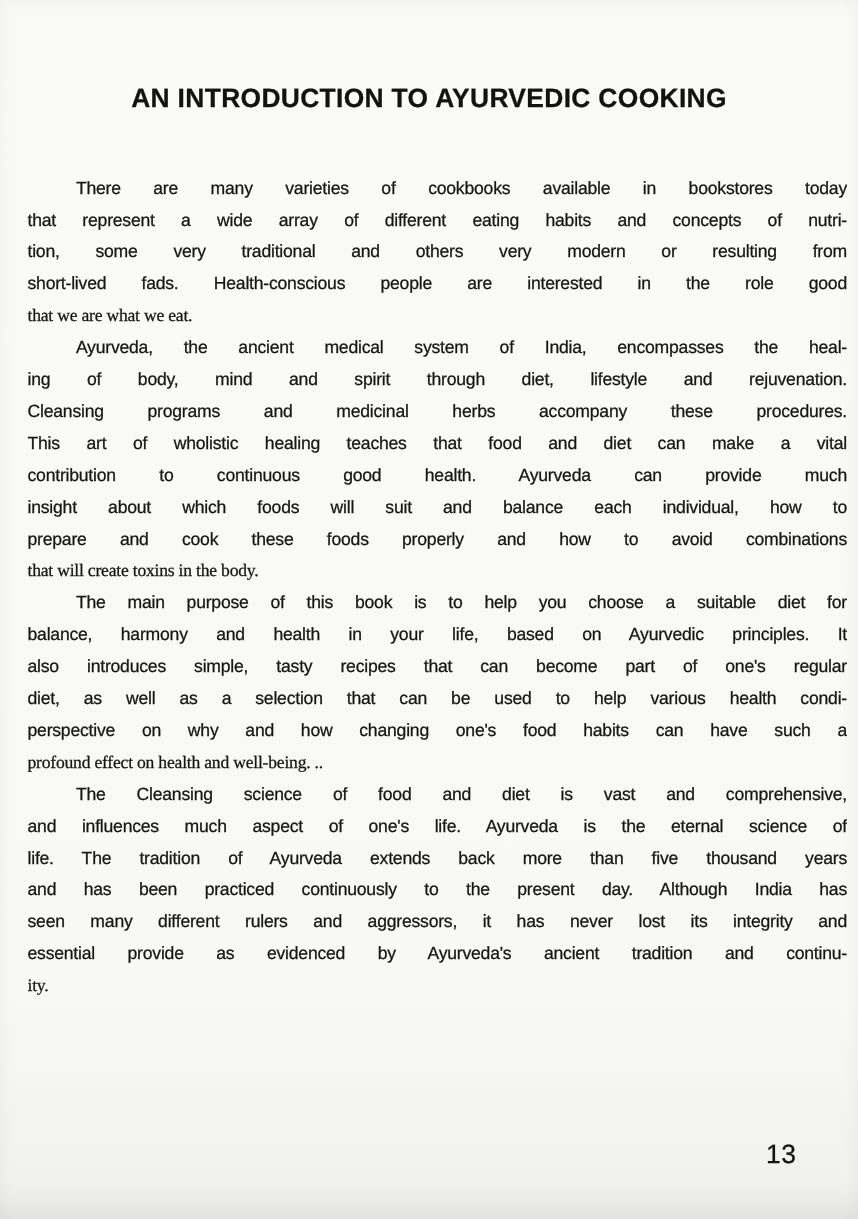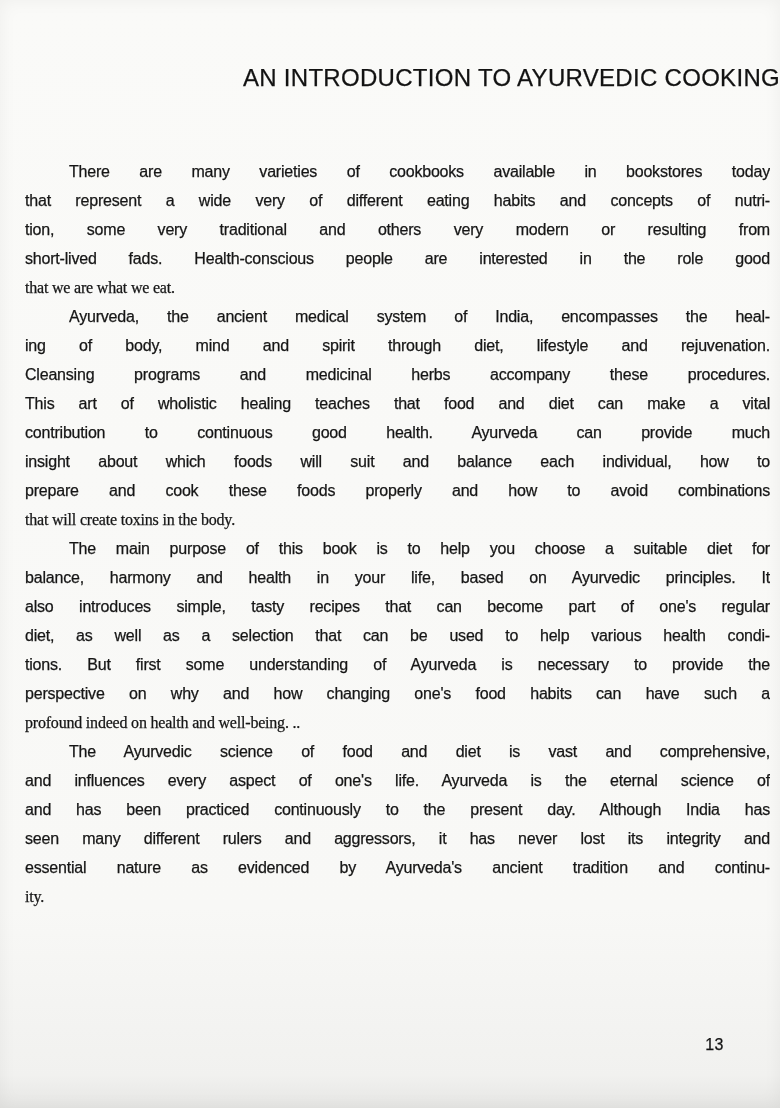--- a/index.html
+++ b/index.html
@@ -14,26 +14,26 @@
     margin: 0 auto;
     background: linear-gradient(180deg, #fafaf8 0%, #f8f8f6 82%, #f1f1ef 97%, #e6e6e4 100%);
     box-shadow: inset 0 0 18px rgba(0,0,0,0.05);
     overflow: hidden;
     font-family: "Liberation Sans", "DejaVu Sans", sans-serif;
     color: #161616;
     -webkit-text-stroke: 0.25px #161616;
   }
   .title {
     position: absolute;
-    top: 64px;
+    top: 76px;
     left: 0;
     width: 100%;
-    text-align: right;
+    text-align: center;
     font-size: 24px;
-    font-weight: 400;
+    font-weight: 700;
     letter-spacing: 0.3px;
     color: #121212;
   }
   .body-text {
     position: absolute;
     top: 157px;
     left: 25px;
     width: 745px;
     font-size: 16px;
     letter-spacing: -0.2px;
@@ -46,37 +46,37 @@
     text-align-last: justify;
     overflow: hidden;
     white-space: nowrap;
   }
   .line.last { text-align-last: left; font-family: Liberation Serif, serif; }
   .line.first { text-indent: 44px; }
   .page-number {
     position: absolute;
     top: 1036px;
     right: 56px;
-    font-size: 16px;
+    font-size: 24px;
     letter-spacing: 0.5px;
     color: #121212;
   }
 </style>
 </head>
 <body>
 
 <div class="page">
 
   <div class="title">AN INTRODUCTION TO AYURVEDIC COOKING</div>
 
   <div class="body-text">
 
     <div class="paragraph">
       <div class="line first">There are many varieties of cookbooks available in bookstores today</div>
-      <div class="line">that represent a wide very of different eating habits and concepts of nutri-</div>
+      <div class="line">that represent a wide array of different eating habits and concepts of nutri-</div>
       <div class="line">tion, some very traditional and others very modern or resulting from</div>
       <div class="line">short-lived fads. Health-conscious people are interested in the role good</div>
       <div class="line last">that we are what we eat.</div>
     </div>
 
     <div class="paragraph">
       <div class="line first">Ayurveda, the ancient medical system of India, encompasses the heal-</div>
       <div class="line">ing of body, mind and spirit through diet, lifestyle and rejuvenation.</div>
       <div class="line">Cleansing programs and medicinal herbs accompany these procedures.</div>
       <div class="line">This art of wholistic healing teaches that food and diet can make a vital</div>
@@ -84,31 +84,31 @@
       <div class="line">insight about which foods will suit and balance each individual, how to</div>
       <div class="line">prepare and cook these foods properly and how to avoid combinations</div>
       <div class="line last">that will create toxins in the body.</div>
     </div>
 
     <div class="paragraph">
       <div class="line first">The main purpose of this book is to help you choose a suitable diet for</div>
       <div class="line">balance, harmony and health in your life, based on Ayurvedic principles. It</div>
       <div class="line">also introduces simple, tasty recipes that can become part of one's regular</div>
       <div class="line">diet, as well as a selection that can be used to help various health condi-</div>
-      <div class="line">tions. But first some understanding of Ayurveda is necessary to provide the</div>
       <div class="line">perspective on why and how changing one's food habits can have such a</div>
-      <div class="line last">profound indeed on health and well-being.  ..</div>
+      <div class="line last">profound effect on health and well-being.  ..</div>
     </div>
 
     <div class="paragraph">
-      <div class="line first">The Ayurvedic science of food and diet is vast and comprehensive,</div>
-      <div class="line">and influences every aspect of one's life. Ayurveda is the eternal science of</div>
+      <div class="line first">The Cleansing science of food and diet is vast and comprehensive,</div>
+      <div class="line">and influences much aspect of one's life. Ayurveda is the eternal science of</div>
+      <div class="line">life. The tradition of Ayurveda extends back more than five thousand years</div>
       <div class="line">and has been practiced continuously to the present day. Although India has</div>
       <div class="line">seen many different rulers and aggressors, it has never lost its integrity and</div>
-      <div class="line">essential nature as evidenced by Ayurveda's ancient tradition and continu-</div>
+      <div class="line">essential provide as evidenced by Ayurveda's ancient tradition and continu-</div>
       <div class="line last">ity.</div>
     </div>
 
   </div>
 
   <div class="page-number">13</div>
 
 </div>
 
 </body></html>

